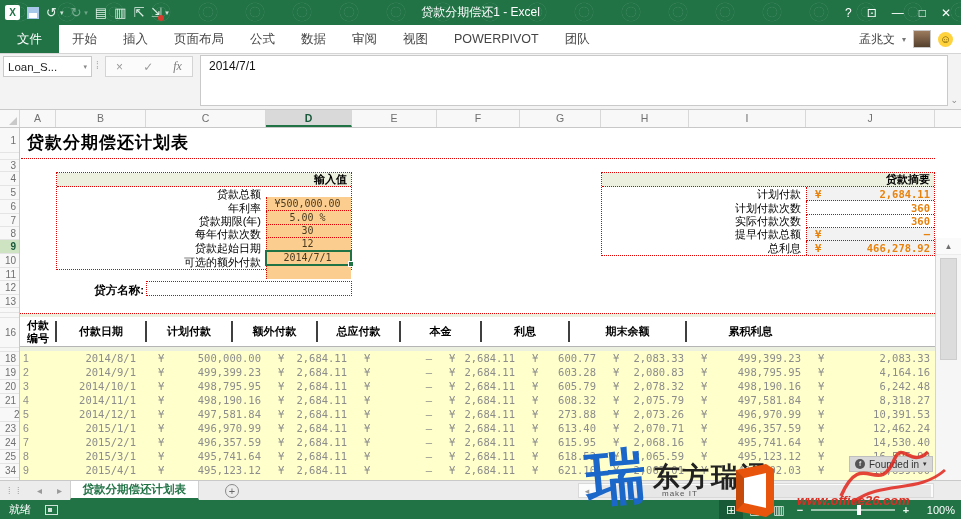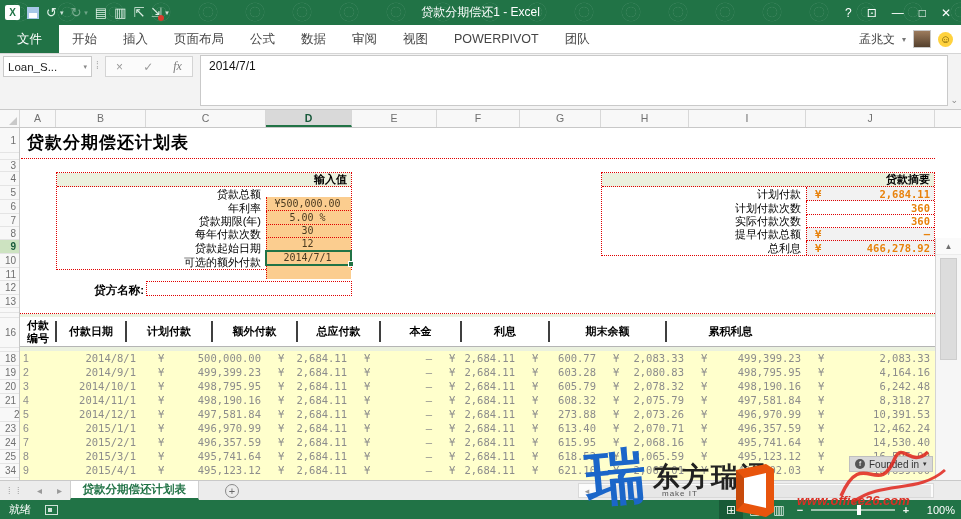--- a/index.html
+++ b/index.html
@@ -307,21 +307,21 @@
             </div>
           </div>
         </div>
     </div>
 
     <div class="loantable">
       <div class="tstrip1"></div>
       <div class="thead" id="t-head">
           <div class="thc first" style="width: 36px;">付款
 编号</div>
-          <div class="thc" style="width: 70px;">付款日期</div>
+          <div class="thc" style="width: 90px;">付款日期</div>
           <div class="thc" style="width: 86px;">计划付款</div>
           <div class="thc" style="width: 85px;">额外付款</div>
           <div class="thc" style="width: 83px;">总应付款</div>
           <div class="thc" style="width: 81px;">本金</div>
           <div class="thc" style="width: 88px;">利息</div>
           <div class="thc" style="width: 117px;">期末余额</div>
           <div class="thc" style="width: 129px;">累积利息</div>
         </div>
       <div class="tstrip2"></div>
       <div class="tbody" id="t-body">

